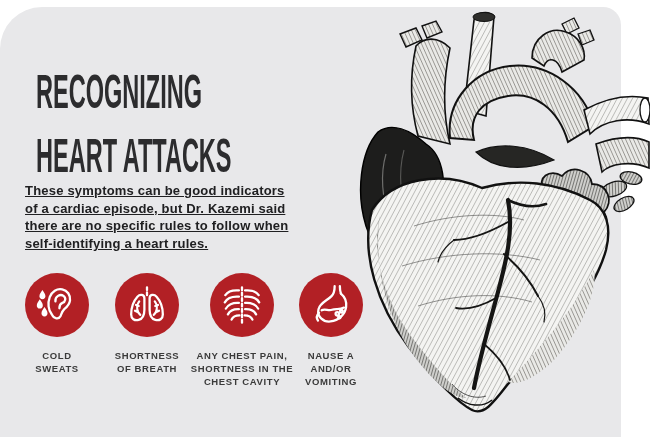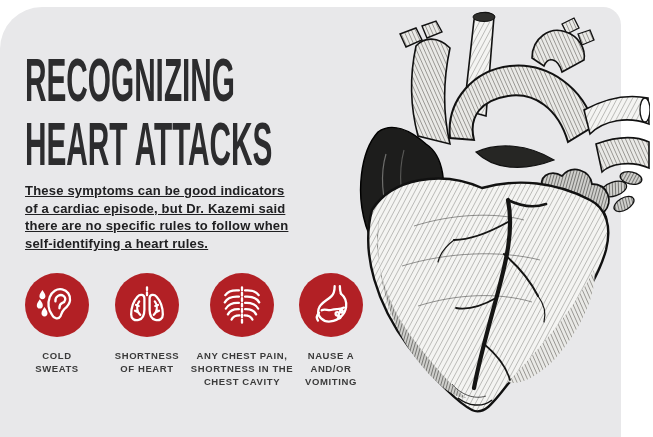--- a/index.html
+++ b/index.html
@@ -6,22 +6,22 @@
   body{
     width:653px;height:437px;position:relative;overflow:hidden;
     background:#ffffff;
     font-family:"Liberation Sans","DejaVu Sans",sans-serif;
   }
   .panel{
     position:absolute;left:0;top:7px;width:621px;height:430px;
     background:#e8e8ea;border-radius:42px 18px 0 0;
   }
   .title{
-    position:absolute;left:25px;top:48px;margin:0;
-    font-weight:bold;color:#2c2c2e;font-size:62px;line-height:64px;
+    position:absolute;left:25px;top:48px;margin:11px;
+    font-weight:bold;color:#2c2c2e;font-size:49px;line-height:64px;
   }
   .tline{display:block;transform:scaleX(0.48);transform-origin:0 0;white-space:nowrap;letter-spacing:0px;}
   .intro{
     position:absolute;left:25px;top:182px;
     font-size:13px;font-weight:bold;line-height:17.6px;
     color:#202022;letter-spacing:0.2px;
   }
   .intro div{white-space:nowrap;text-decoration:underline;}
   .bubble{
     position:absolute;top:273px;width:64px;height:64px;border-radius:50%;
@@ -95,21 +95,21 @@
     <circle class="ic" stroke-width="1.5" cx="32" cy="35.8" r="1.1"></circle>
   </svg>
 </div>
 
 <div class="slabel l1">
   <div>COLD</div>
   <div>SWEATS</div>
 </div>
 <div class="slabel l2">
   <div>SHORTNESS</div>
-  <div>OF HEART</div>
+  <div>OF BREATH</div>
 </div>
 <div class="slabel l3">
   <div>ANY CHEST PAIN,</div>
   <div>SHORTNESS IN THE</div>
   <div>CHEST CAVITY</div>
 </div>
 <div class="slabel l4">
   <div>NAUSE A</div>
   <div>AND/OR</div>
   <div>VOMITING</div>

